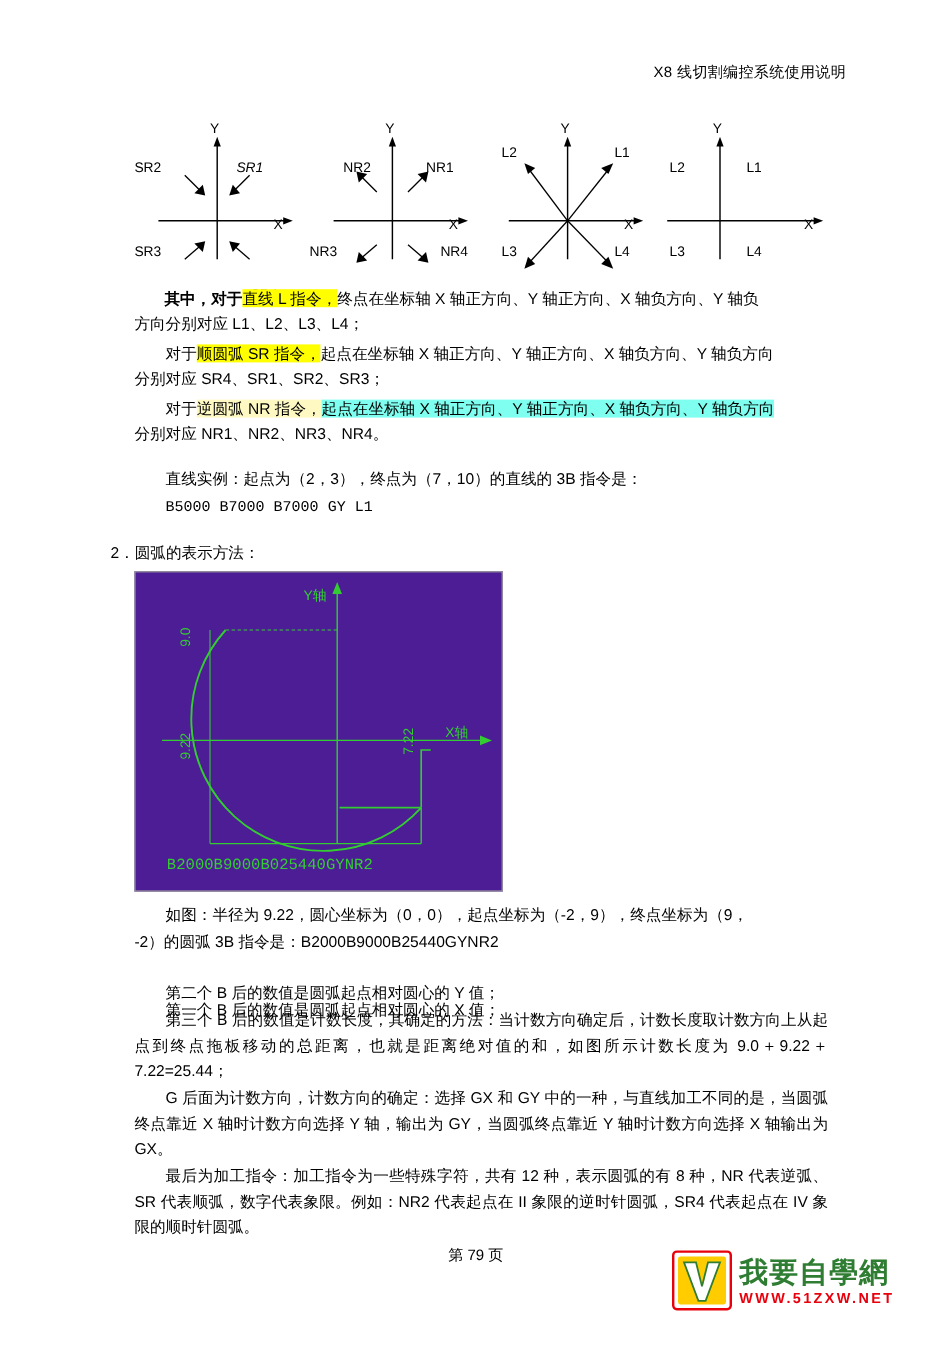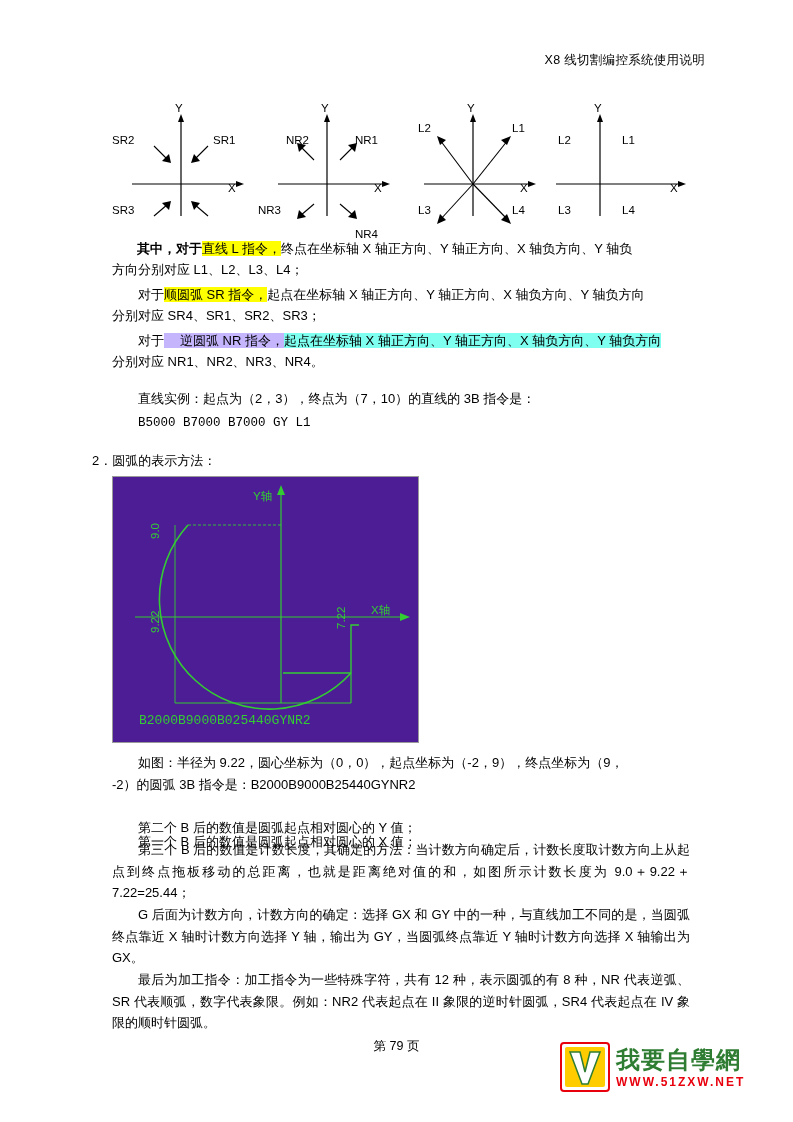--- a/index.html
+++ b/index.html
@@ -57,21 +57,21 @@
 
   
   .para {
     position: absolute;
     font-size: 13px;
     line-height: 21px;
     color: #000;
     white-space: nowrap;
   }
   .hl-yellow { background: #ffff00; }
-  .hl-cyan { background: #c4b5fd; padding-left: 16px; }
+  .hl-cyan { background: #fef9c3; }
   .hl-cyan2 { background: #7ffff0; }
 
   .mono {
     font-family: "Liberation Mono", monospace;
     font-size: 12.5px;
   }
 
   .section-title {
     position: absolute;
     font-size: 13px;
@@ -179,21 +179,21 @@
             <polygon points="79,59 82,50 88,57" fill="#000" stroke="none"></polygon>
           <line x1="42" y1="112" x2="56" y2="100"></line>
             <polygon points="59,97 57,106 50,99" fill="#000" stroke="none"></polygon>
           <line x1="96" y1="112" x2="82" y2="100"></line>
             <polygon points="79,97 88,99 82,106" fill="#000" stroke="none"></polygon>
         </g>
       </svg>
       <div class="qlabel" style="left:63px; top:-2px;">Y</div>
       <div class="qlabel" style="left:116px; top:78px;">X</div>
       <div class="qlabel" style="left:0px; top:30px;">SR2</div>
-      <div class="qlabel" style="left:101px; top:30px;">SR1</div>
+      <div class="qlabel" style="left:85px; top:30px;font-style:italic;">SR1</div>
       <div class="qlabel" style="left:0px; top:100px;">SR3</div>
       <div class="qlabel" style="left:97px; top:100px;margin-top:36px;">SR4</div>
     </div>
 
     <div class="quad" style="left:146px;">
       <svg width="138" height="122" viewBox="0 0 138 122">
         <line x1="69" y1="14" x2="69" y2="112" stroke="#000" stroke-width="1.2"></line>
         <line x1="20" y1="80" x2="128" y2="80" stroke="#000" stroke-width="1.2"></line>
         <polygon points="69,10 66,18 72,18" fill="#000"></polygon>
         <polygon points="132,80 124,77 124,83" fill="#000"></polygon>
@@ -206,21 +206,21 @@
             <polygon points="39,115 41,106 48,113" fill="#000" stroke="none"></polygon>
           <line x1="82" y1="100" x2="96" y2="112"></line>
             <polygon points="99,115 90,113 97,106" fill="#000" stroke="none"></polygon>
         </g>
       </svg>
       <div class="qlabel" style="left:63px; top:-2px;">Y</div>
       <div class="qlabel" style="left:116px; top:78px;">X</div>
       <div class="qlabel" style="left:4px; top:30px;margin-left:24px;">NR2</div>
       <div class="qlabel" style="left:97px; top:30px;">NR1</div>
       <div class="qlabel" style="left:0px; top:100px;">NR3</div>
-      <div class="qlabel" style="left:97px; top:100px;margin-top:24px;">NR4</div>
+      <div class="qlabel" style="left:109px; top:100px;">NR4</div>
     </div>
 
     <div class="quad" style="left:292px;">
       <svg width="138" height="122" viewBox="0 0 138 122">
         <line x1="69" y1="14" x2="69" y2="112" stroke="#000" stroke-width="1.2"></line>
         <line x1="20" y1="80" x2="128" y2="80" stroke="#000" stroke-width="1.2"></line>
         <polygon points="69,10 66,18 72,18" fill="#000"></polygon>
         <polygon points="132,80 124,77 124,83" fill="#000"></polygon>
         <line x1="69" y1="80" x2="36" y2="36" stroke="#000" stroke-width="1.1"></line>
         <polygon points="33,32 42,36 36,41" fill="#000"></polygon>

